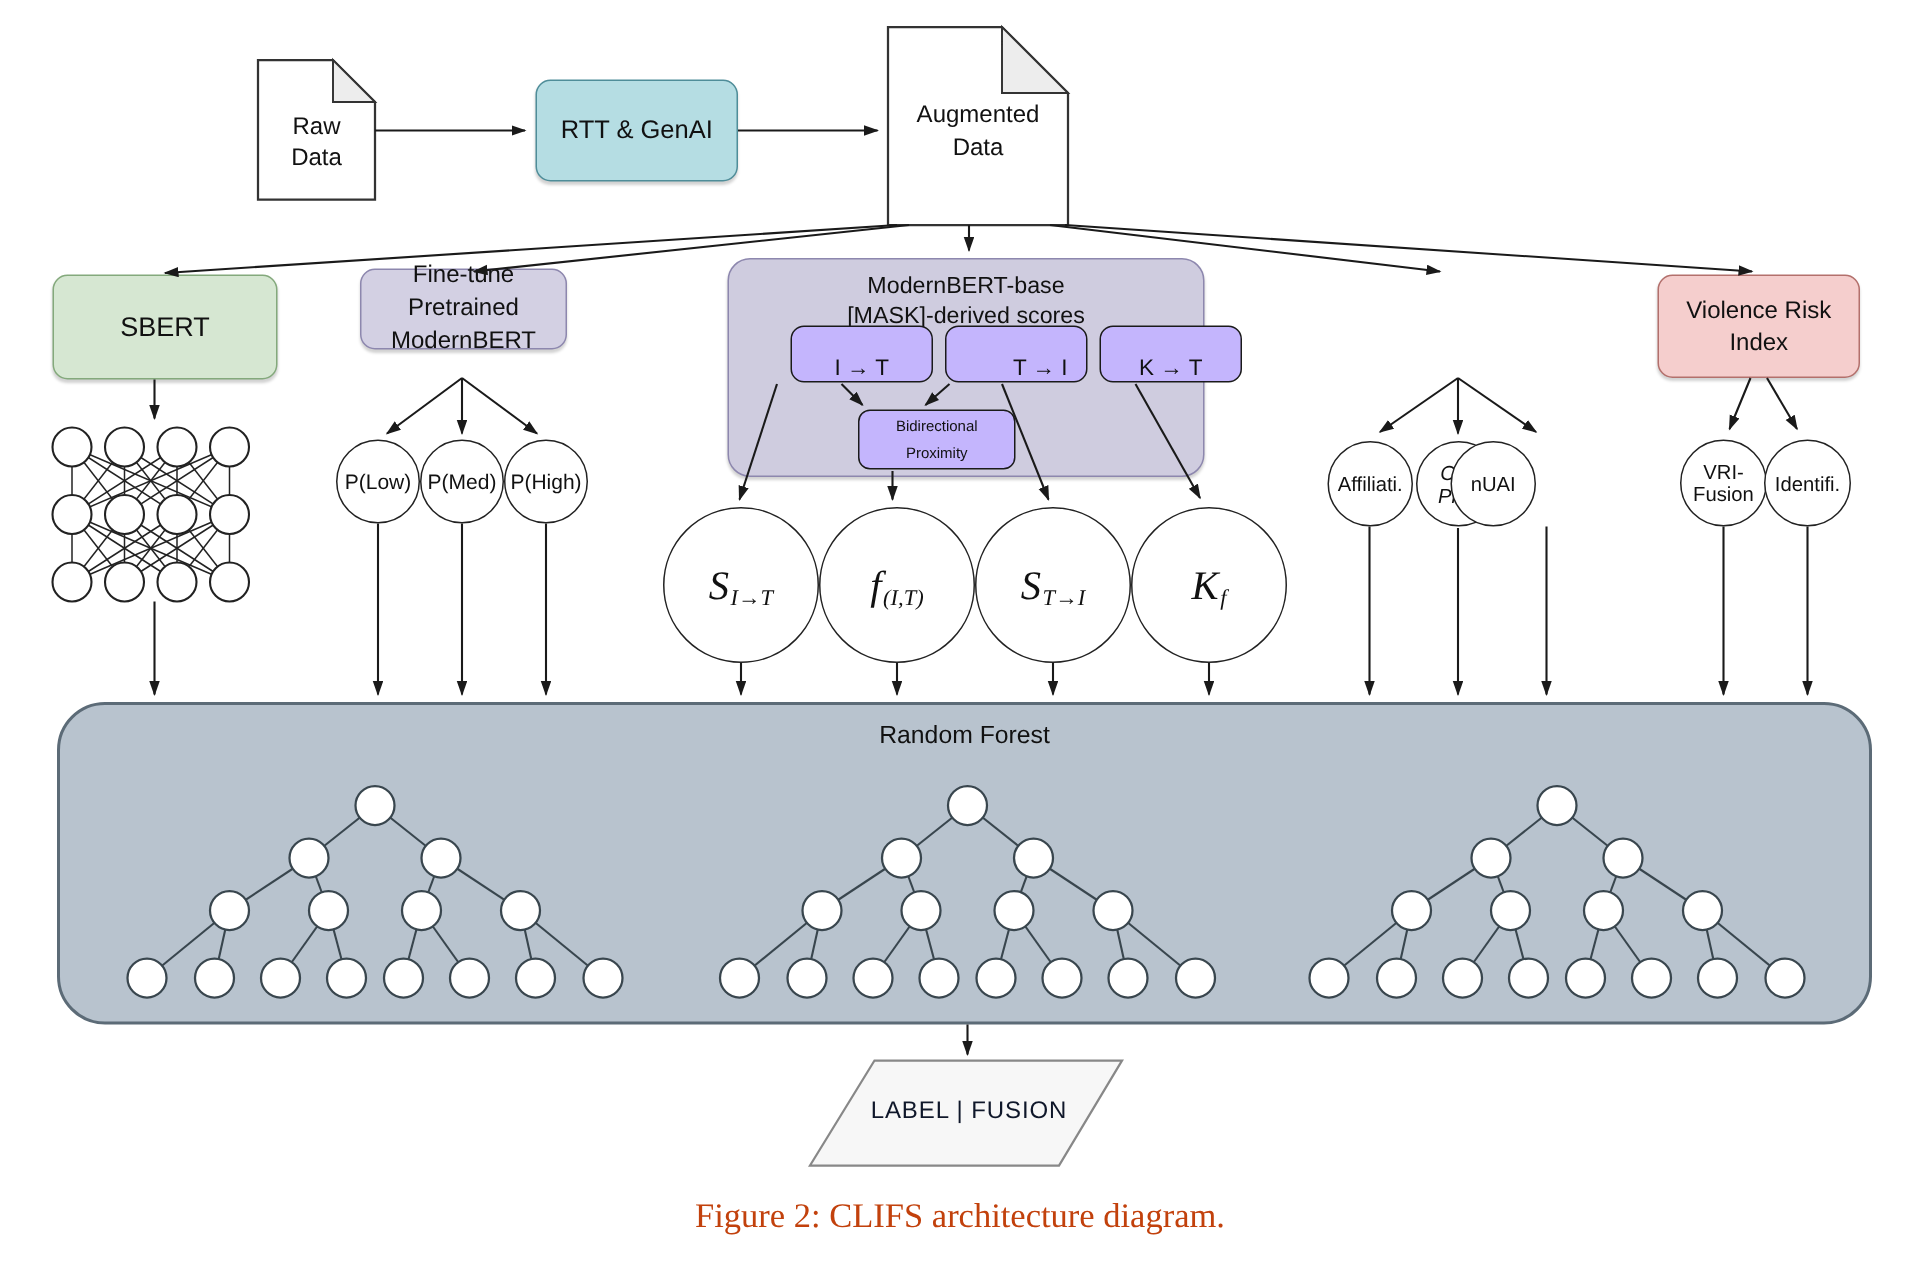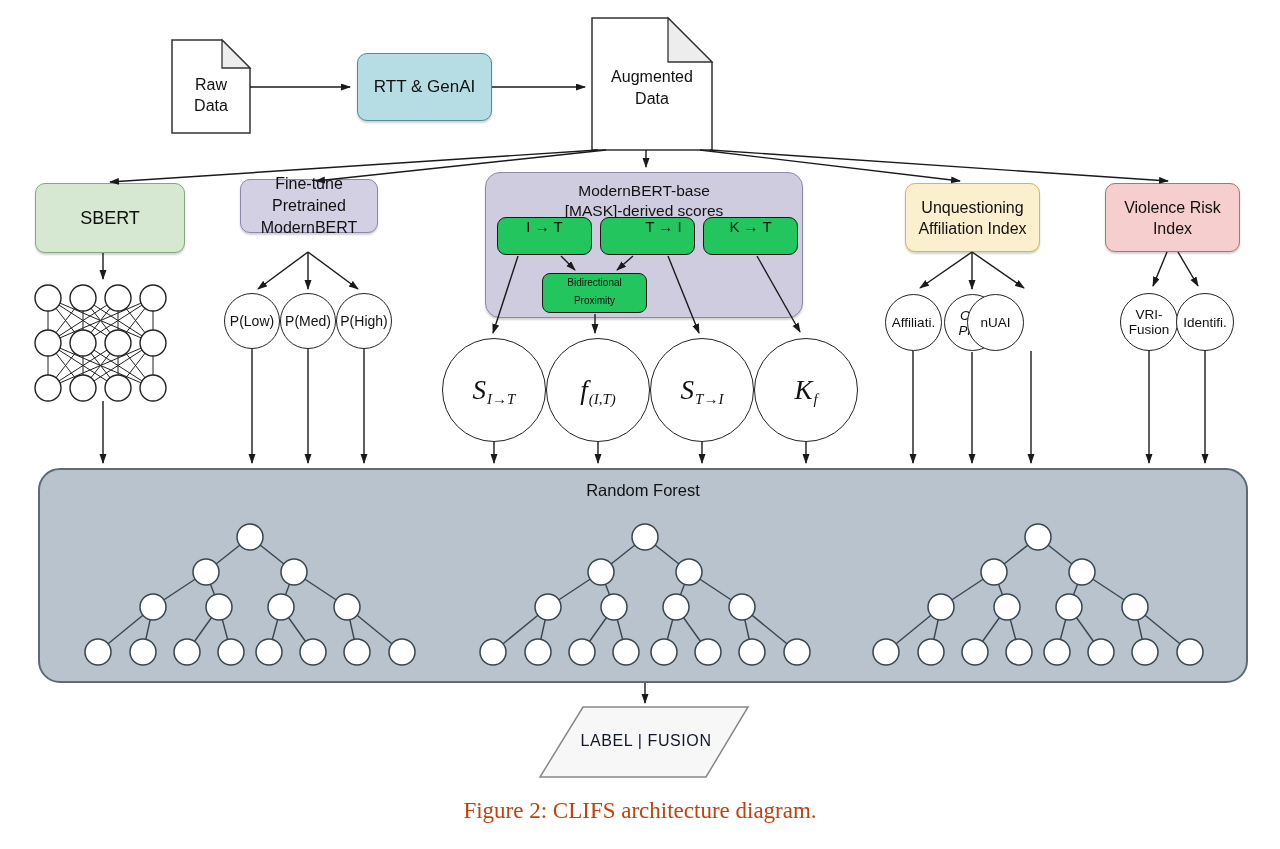--- a/index.html
+++ b/index.html
@@ -8,23 +8,23 @@
   .box{position:absolute;box-sizing:border-box;display:flex;flex-direction:column;
        align-items:center;justify-content:center;text-align:center;z-index:1;
        box-shadow:0 2px 2px rgba(0,0,0,0.18);}
   .box span{display:block;}
   .rtt{left:357px;top:53px;width:135px;height:68px;background:#b5dde3;border:1.5px solid #4f8d99;border-radius:10px;font-size:17px;}
   .sbert{left:35px;top:183px;width:150px;height:70px;background:#d6e7d2;border:1.5px solid #84a97c;border-radius:10px;font-size:18px;}
   .finetune{left:240px;top:179px;width:138px;height:54px;background:#d3d0e3;border:1.5px solid #8d87ae;border-radius:10px;font-size:16px;line-height:22px;}
   .mbbox{left:485px;top:172px;width:318px;height:146px;background:#cfccdf;border:1.5px solid #8d87ae;border-radius:15px;justify-content:flex-start;padding-top:8px;font-size:15.5px;line-height:20px;}
   .uai{left:905px;top:183px;width:135px;height:69px;background:#faf0cd;border:1.5px solid #d6b656;border-radius:10px;font-size:16px;line-height:21px;}
   .vri{left:1105px;top:183px;width:135px;height:69px;background:#f5cecd;border:1.5px solid #b3706c;border-radius:10px;font-size:16px;line-height:21px;}
-  .rf{left:38px;top:468px;width:1210px;height:215px;background:#b8c3ce;border:2px solid #5c6b77;border-radius:22px;justify-content:flex-start;padding-top:11px;font-size:16.5px;box-shadow:none;}
-  .wbox{position:absolute;box-sizing:border-box;display:flex;flex-direction:column;align-items:center;justify-content:flex-start;
-        text-align:center;background:#22c55e;border:1.5px solid #1a1a1a;border-radius:9px;z-index:10;font-size:15px;}
+  .rf{left:38px;top:468px;width:1210px;height:215px;background:#b8c3ce;border:2px solid #5c6b77;border-radius:32px;justify-content:flex-start;padding-top:11px;font-size:16.5px;box-shadow:none;}
+  .wbox{position:absolute;box-sizing:border-box;display:flex;flex-direction:column;align-items:center;justify-content:flex-end;
+        text-align:center;background:#c4b5fd;border:1.5px solid #1a1a1a;border-radius:9px;z-index:10;font-size:15px;margin-left:30px;}
   .wbox span{display:block;}
   .circ{position:absolute;box-sizing:border-box;display:flex;flex-direction:column;align-items:center;justify-content:center;
         text-align:center;background:#fff;border:1.5px solid #222;border-radius:50%;z-index:10;}
   .circ span{display:block;}
   .pcirc{width:56px;height:56px;top:293px;font-size:14px;}
   .scirc{width:104px;height:104px;top:338px;flex-direction:row;font-family:"Liberation Serif",serif;font-style:italic;}
   .scirc .m{font-size:27px;}
   .scirc .s{font-size:15px;vertical-align:sub;position:relative;top:9px;margin-left:1px;}
   .ucirc{width:57px;height:57px;top:294px;font-size:13.5px;line-height:15px;}
   .vcirc{width:58px;height:58px;top:293px;font-size:13.5px;line-height:15px;}
@@ -47,24 +47,20 @@
     <span>SBERT</span>
   </div>
   <div class="box finetune">
     <span>Fine-tune</span>
     <span>Pretrained</span>
     <span>ModernBERT</span>
   </div>
   <div class="box mbbox">
     <span>ModernBERT-base</span>
     <span>[MASK]-derived scores</span>
-  </div>
-  <div class="box uai">
-    <span>Unquestioning</span>
-    <span>Affiliation Index</span>
   </div>
   <div class="box vri">
     <span>Violence Risk</span>
     <span>Index</span>
   </div>
   <div class="box rf">
     <span>Random Forest</span>
   </div>
 
   <svg class="wires" width="1280" height="849" viewBox="0 0 1280 849">

